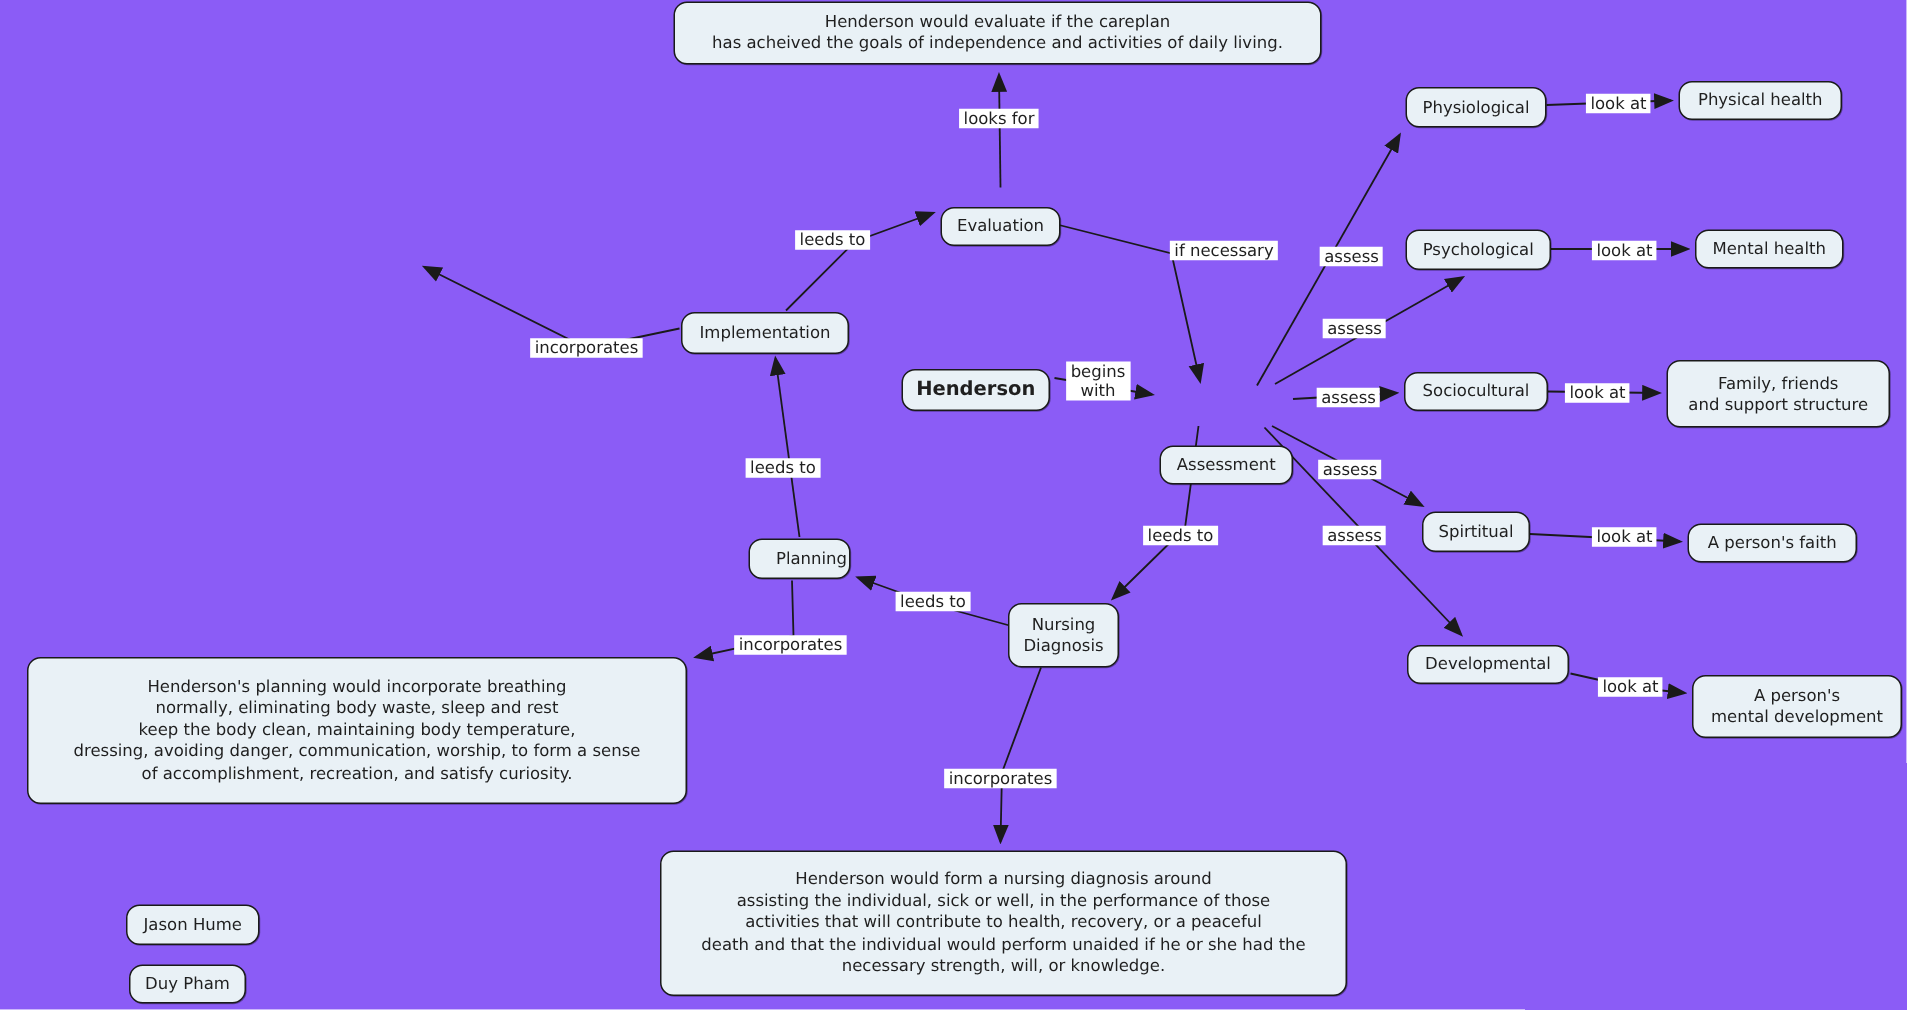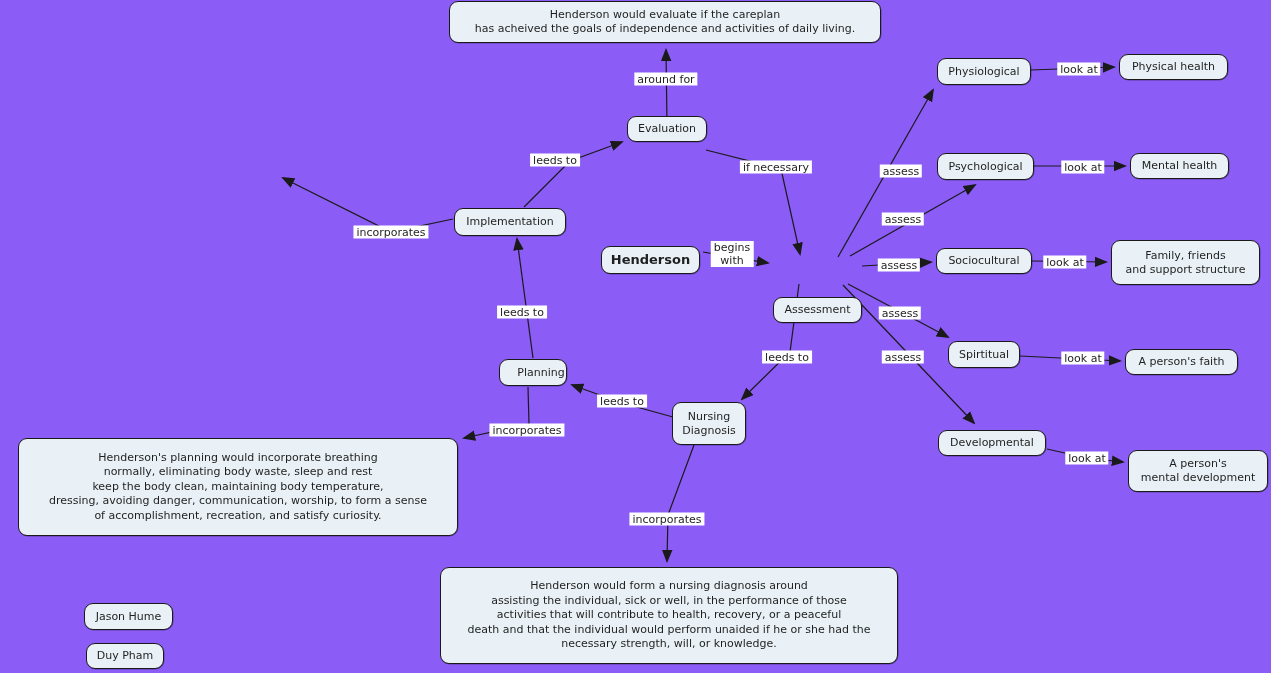--- a/index.html
+++ b/index.html
@@ -32,21 +32,21 @@
     transform:translate(-50%,-50%);
     background:#ffffff;
     font-size:11px;line-height:13px;
     text-align:center;
     white-space:pre-line;
     padding:0 3px;
   }
   
   #n-note-evaluation{left:449px;top:1px;width:432px;height:42px;}
   #n-note-implementation{left:1px;top:107px;width:404px;height:66px;}
-  #n-evaluation{left:627px;top:116px;width:80px;height:26px;}
+  #n-evaluation{left:627px;top:138px;width:80px;height:26px;}
   #n-implementation{left:454px;top:208px;width:112px;height:28px;}
   #n-henderson{left:601px;top:246px;width:99px;height:28px;}
   #n-assessment{left:773px;top:258px;width:89px;height:26px;margin-top:39px;}
   #n-planning{left:499px;top:359px;width:68px;height:27px;padding-left:20px;}
   #n-nursing-diagnosis{left:672px;top:402px;width:74px;height:43px;}
   #n-physiological{left:937px;top:58px;width:94px;height:27px;}
   #n-physical-health{left:1119px;top:54px;width:109px;height:26px;}
   #n-psychological{left:937px;top:153px;width:97px;height:27px;text-align:center;}
   #n-mental-health{left:1130px;top:153px;width:99px;height:26px;}
   #n-sociocultural{left:936px;top:248px;width:96px;height:26px;}
@@ -55,21 +55,21 @@
   #n-persons-faith{left:1125px;top:349px;width:113px;height:26px;}
   #n-developmental{left:938px;top:430px;width:108px;height:26px;}
   #n-mental-development{left:1128px;top:450px;width:140px;height:42px;}
   #n-note-planning{left:18px;top:438px;width:440px;height:98px;}
   #n-note-nursing{left:440px;top:567px;width:458px;height:97px;}
   #n-author-jason{left:84px;top:603px;width:89px;height:27px;}
   #n-author-duy{left:86px;top:643px;width:78px;height:26px;}
   
   #l-looks-for{left:666px;top:79px;}
   #l-leeds-1{left:555px;top:160px;}
-  #l-if-necessary{left:776px;top:167px;text-align:center;}
+  #l-if-necessary{left:816px;top:167px;text-align:center;}
   #l-incorporates-1{left:391px;top:232px;}
   #l-begins-with{left:732px;top:254px;}
   #l-leeds-2{left:522px;top:312px;}
   #l-assess-1{left:901px;top:171px;}
   #l-assess-2{left:903px;top:219px;}
   #l-assess-3{left:899px;top:265px;}
   #l-assess-4{left:900px;top:313px;}
   #l-assess-5{left:903px;top:357px;}
   #l-look-at-1{left:1079px;top:69px;}
   #l-look-at-2{left:1083px;top:167px;}
@@ -143,21 +143,21 @@
 dressing, avoiding danger, communication, worship, to form a sense
 of accomplishment, recreation, and satisfy curiosity.</div>
   <div class="node note" id="n-note-nursing">Henderson would form a nursing diagnosis around
 assisting the individual, sick or well, in the performance of those
 activities that will contribute to health, recovery, or a peaceful
 death and that the individual would perform unaided if he or she had the
 necessary strength, will, or knowledge.</div>
   <div class="node" id="n-author-jason">Jason Hume</div>
   <div class="node" id="n-author-duy">Duy Pham</div>
 
-  <span class="elabel" id="l-looks-for">around for</span>
+  <span class="elabel" id="l-looks-for">looks for</span>
   <span class="elabel" id="l-leeds-1">leeds to</span>
   <span class="elabel" id="l-if-necessary">if necessary</span>
   <span class="elabel" id="l-incorporates-1">incorporates</span>
   <span class="elabel" id="l-begins-with">begins
 with</span>
   <span class="elabel" id="l-leeds-2">leeds to</span>
   <span class="elabel" id="l-assess-1">assess</span>
   <span class="elabel" id="l-assess-2">assess</span>
   <span class="elabel" id="l-assess-3">assess</span>
   <span class="elabel" id="l-assess-4">assess</span>

